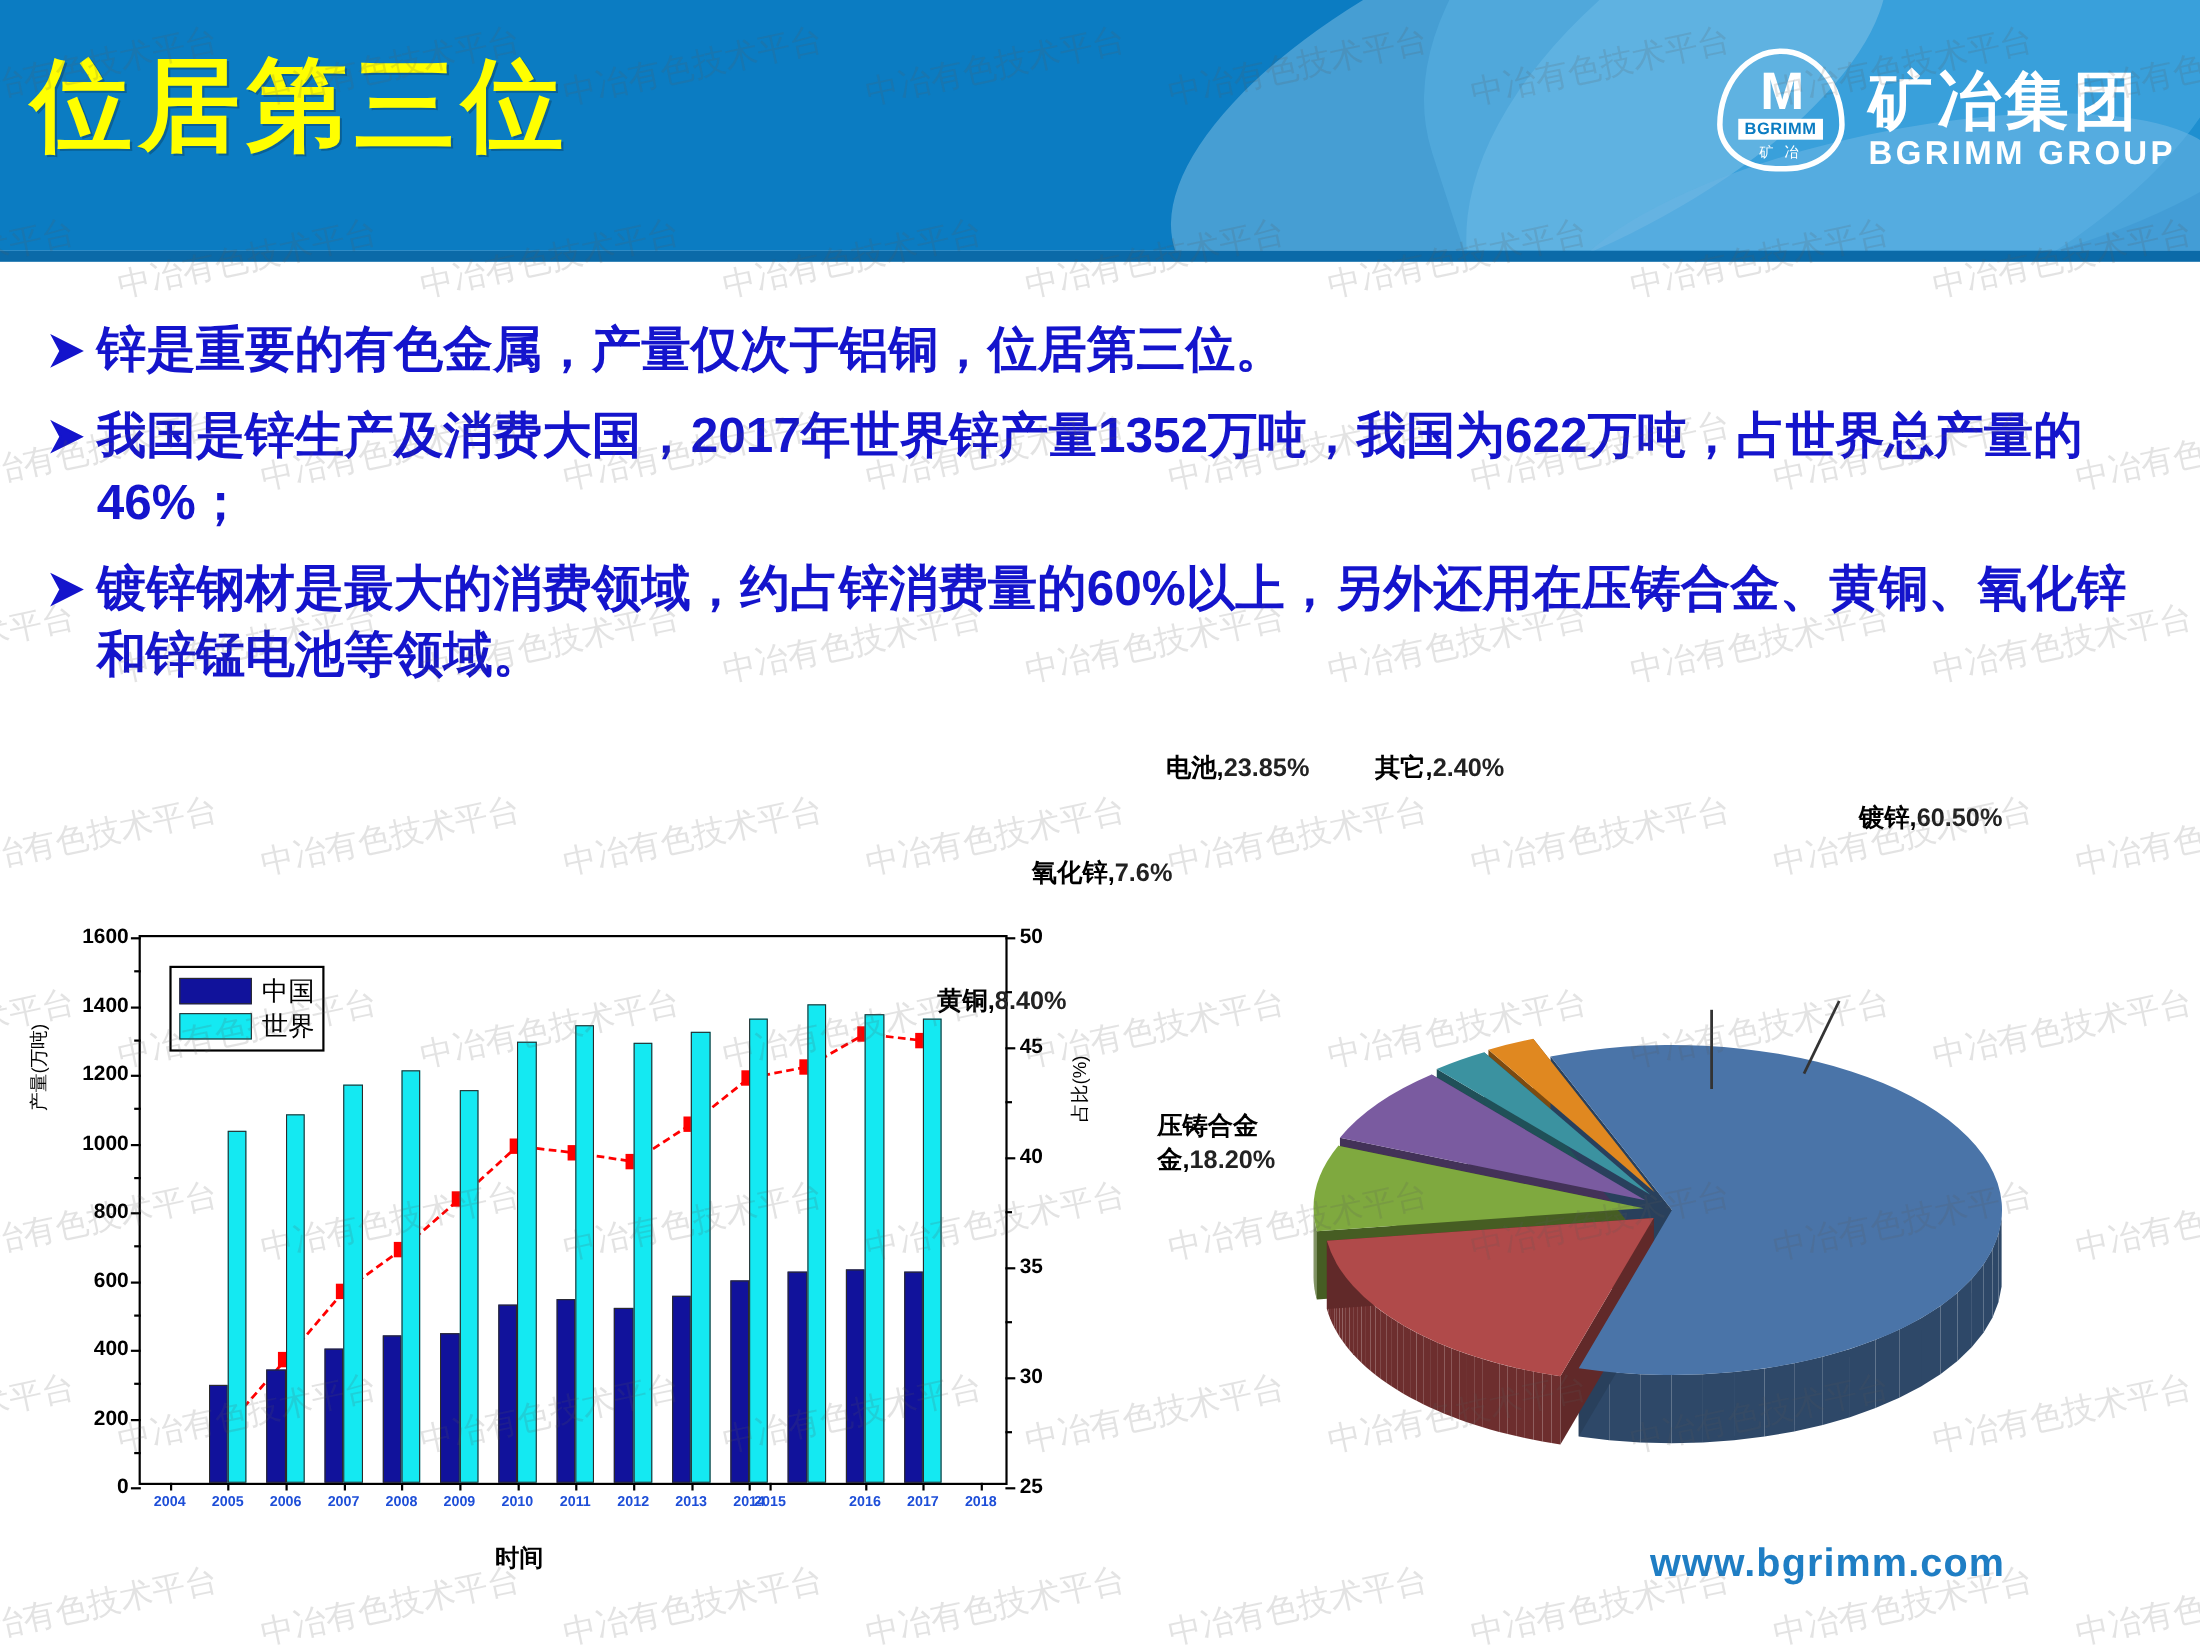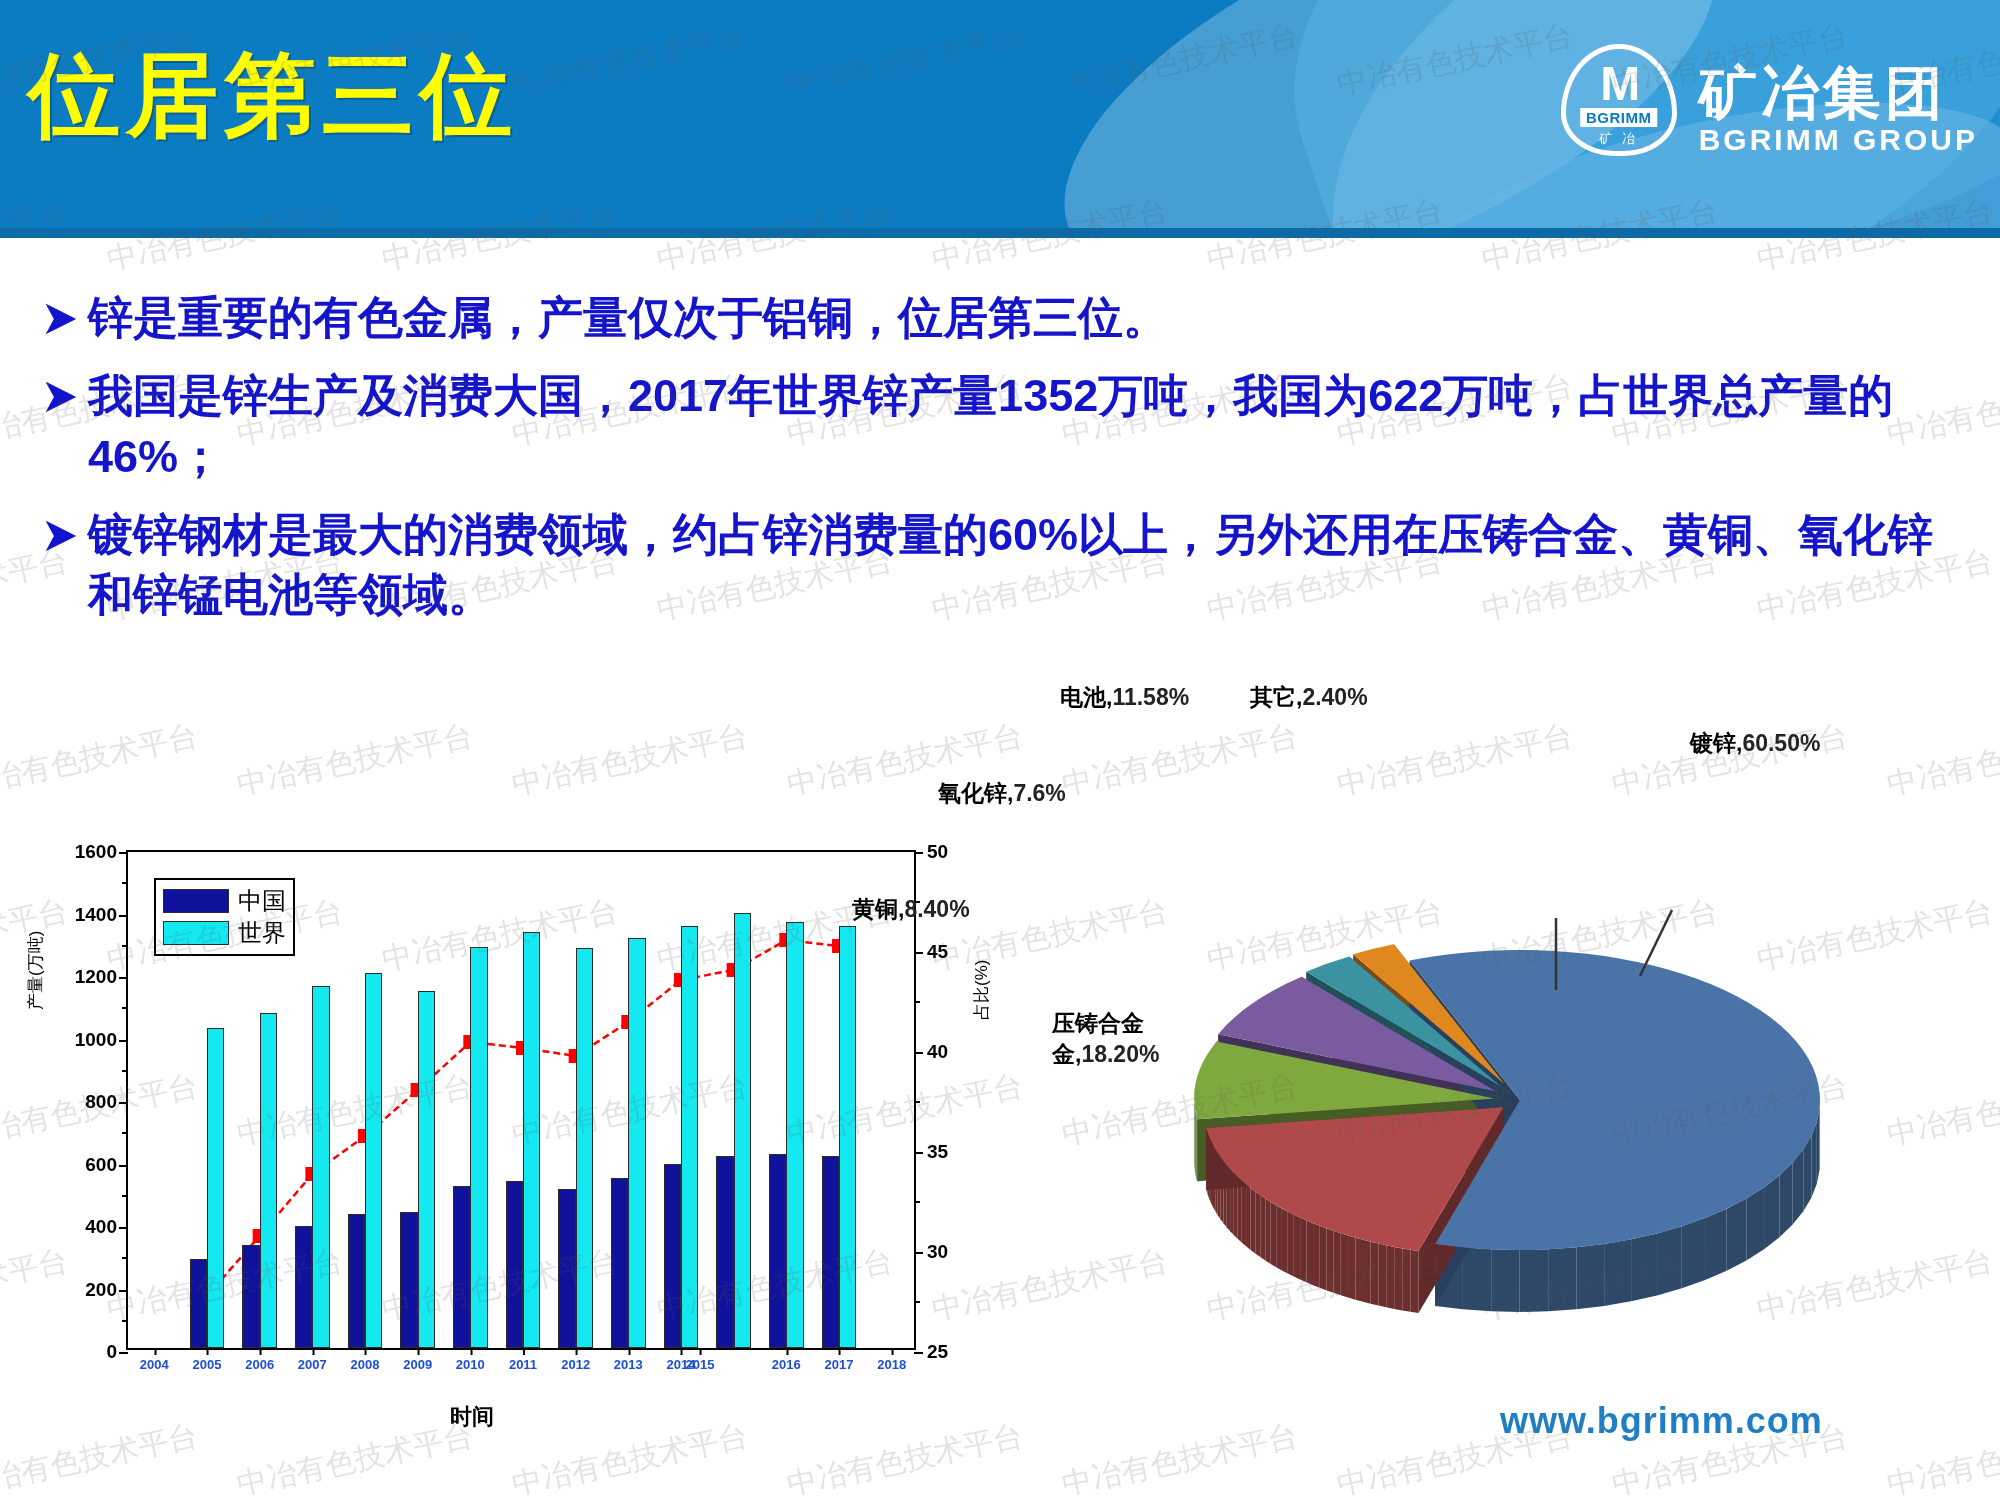--- a/index.html
+++ b/index.html
@@ -467,21 +467,21 @@
     <span>压铸合金</span><br>
     <span>金,</span><span class="pct">18.20%</span>
   </div>
   <div class="pielabel" style="left:-148px;top:94px">
     <span>黄铜</span><span>,</span><span class="pct">8.40%</span>
   </div>
   <div class="pielabel" style="left:-62px;top:-22px">
     <span>氧化锌</span><span>,</span><span class="pct">7.6%</span>
   </div>
   <div class="pielabel" style="left:60px;top:-118px">
-    <span>电池</span><span>,</span><span class="pct">11.58%</span>
+    <span>电池</span><span>,</span><span class="pct">23.85%</span>
   </div>
   <div class="pielabel" style="left:250px;top:-118px">
     <span>其它</span><span>,</span><span class="pct">2.40%</span>
   </div>
   <div class="pielabel" style="left:690px;top:-72px">
     <span>镀锌</span><span>,</span><span class="pct">60.50%</span>
   </div>
 </div>
 
 <div class="footer-url">www.bgrimm.com</div>

